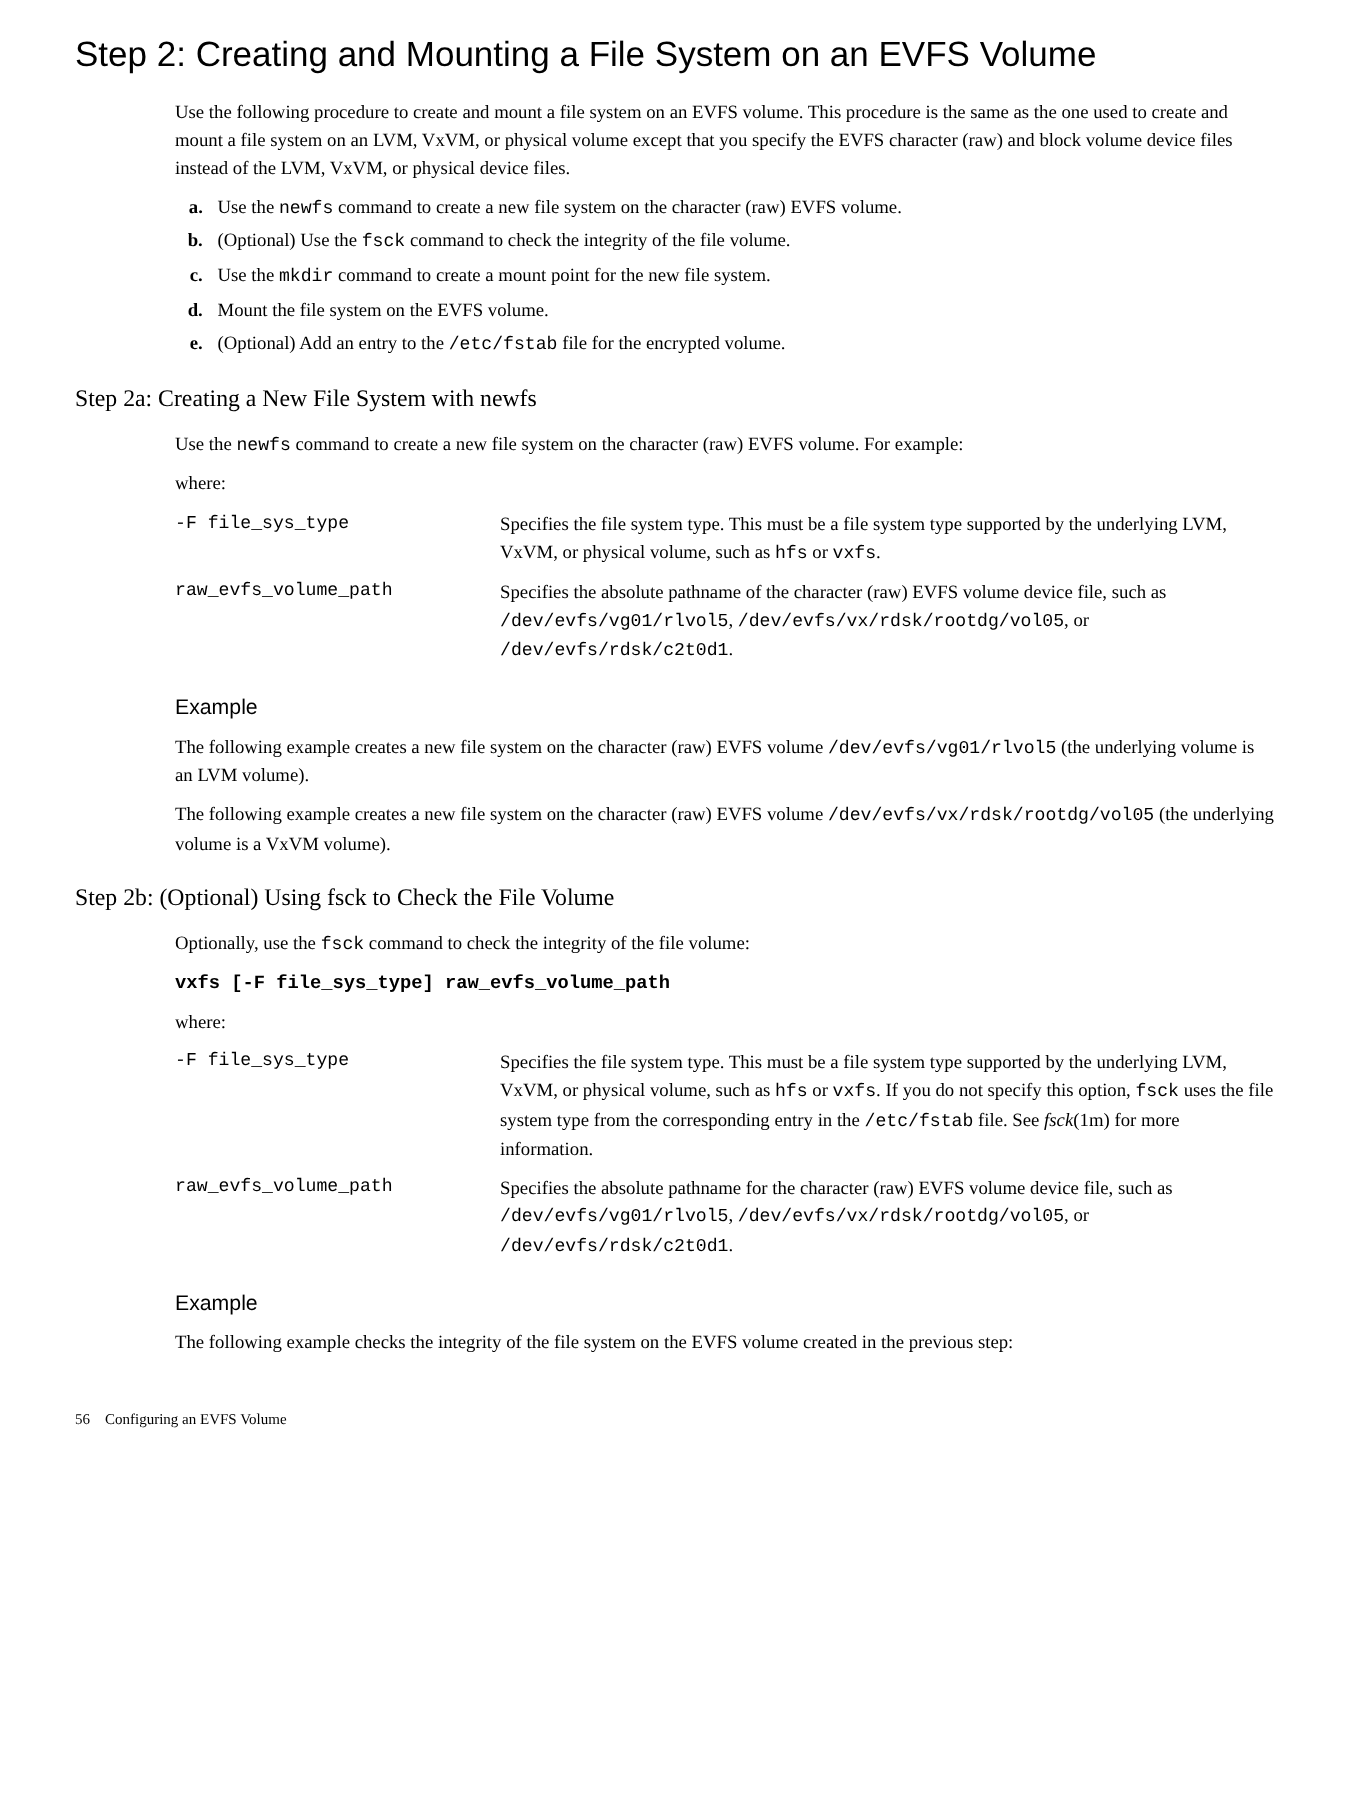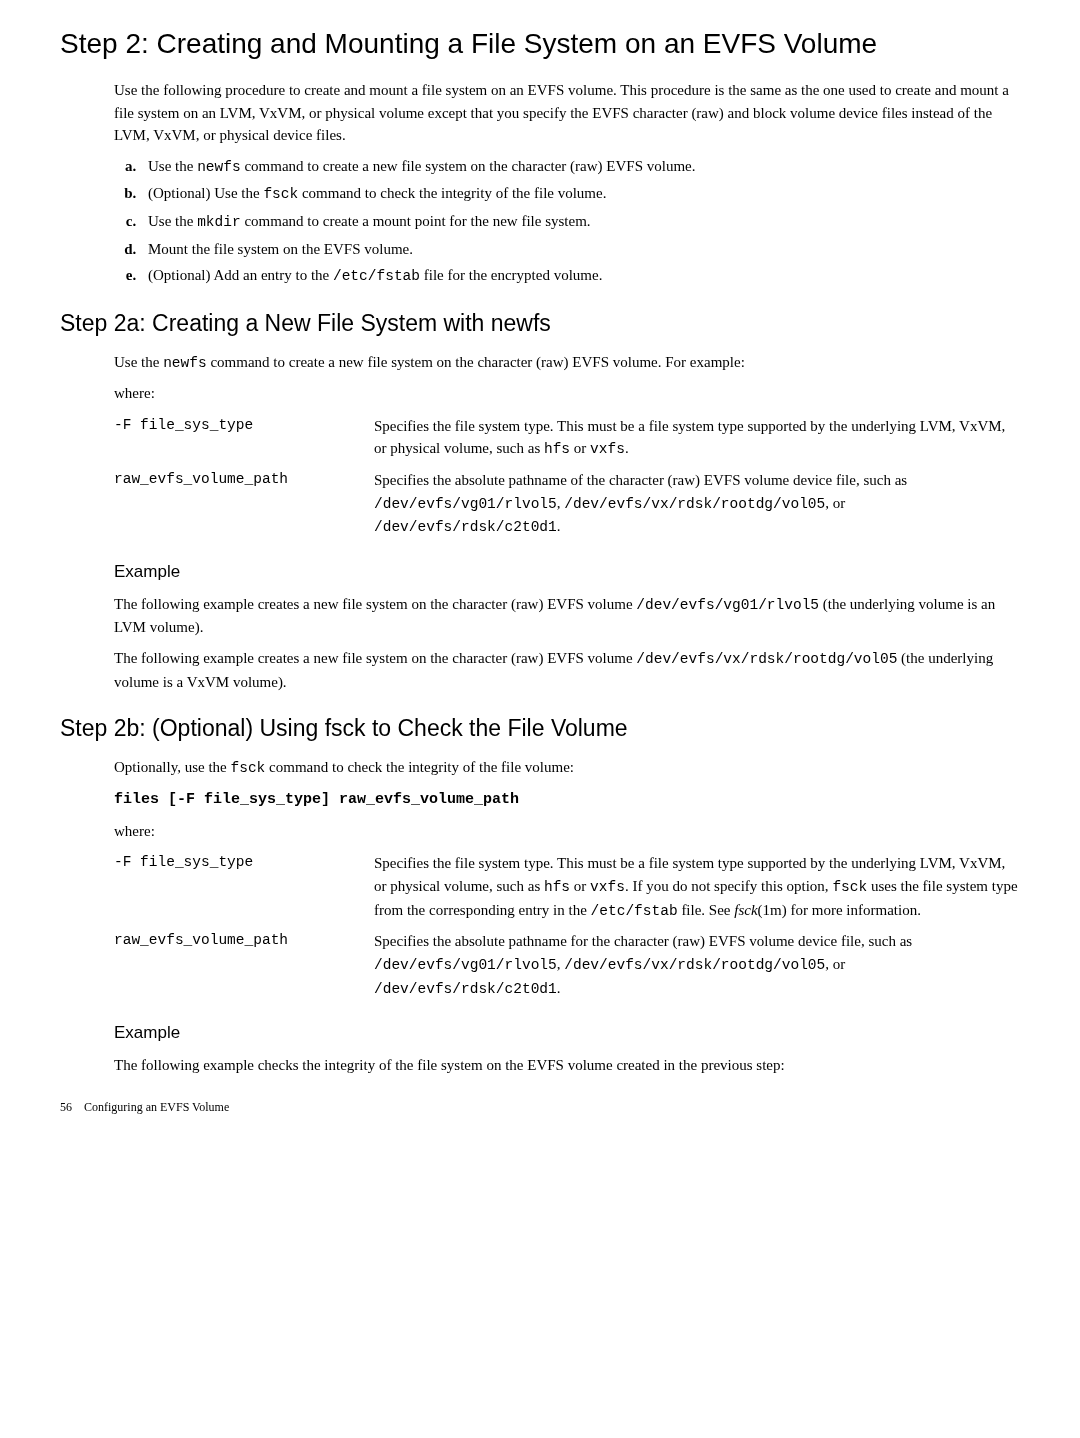--- a/index.html
+++ b/index.html
@@ -12,33 +12,33 @@
       margin: 0;
       padding: 20px 60px 20px 60px;
     }
     h1 {
       font-family: 'Trebuchet MS', Arial, sans-serif;
       font-weight: normal;
       font-size: 28px;
       margin: 3px 0 14px 0;
     }
     h2 {
-      font-family: Liberation Sans, sans-serif;
+      font-family: Liberation Serif, serif;
       font-weight: normal;
-      font-size: 23px;
+      font-size: 19px;
       margin: 18px 0 10px 0;
     }
     h3 {
       font-family: 'Trebuchet MS', Arial, sans-serif;
       font-weight: normal;
       font-size: 17px;
       margin: 14px 0 8px 0;
     }
     .indent {
-      margin-left: 54px;
+      margin-left: 80px;
     }
     p {
       margin: 8px 0;
     }
     ol.lettered {
       list-style-type: lower-alpha;
       margin: 8px 0;
       padding-left: 26px;
     }
     ol.lettered li {
@@ -78,21 +78,21 @@
     .def-desc {
       display: table-cell;
       vertical-align: top;
       padding: 2px 0 6px 0;
     }
     em {
       font-style: italic;
     }
     .footer {
       font-size: 12px;
-      margin-top: 22px;
+      margin-top: 40px;
     }
     .page-num {
       font-size: 12px;
     }
   </style>
 </head>
 <body>
 
 <h1>Step 2: Creating and Mounting a File System on an EVFS Volume</h1>
 
@@ -134,21 +134,21 @@
 
   <p><span>The following example creates a new file system on the character (raw) EVFS volume </span><span class="mono">/dev/evfs/vx/rdsk/rootdg/vol05</span><span> (the underlying volume is a VxVM volume).</span></p>
 
 </div>
 
 <h2>Step 2b: (Optional) Using fsck to Check the File Volume</h2>
 
 <div class="indent">
   <p><span>Optionally, use the </span><span class="mono">fsck</span><span>  command to check the integrity of the file volume:</span></p>
 
-  <p><span class="bold-mono">files [-F file_sys_type] raw_evfs_volume_path</span></p>
+  <p><span class="bold-mono">vxfs [-F file_sys_type] raw_evfs_volume_path</span></p>
 
   <p>where:</p>
 
   <div class="def-table">
     <div class="def-row">
       <div class="def-term">-F file_sys_type</div>
       <div class="def-desc"><span>Specifies the file system type. This must be a file system type supported by the underlying LVM, VxVM, or physical volume, such as </span><span class="mono">hfs</span><span> or </span><span class="mono">vxfs</span><span>. If you do not specify this option, </span><span class="mono">fsck</span><span> uses the file system type from the corresponding entry in the </span><span class="mono">/etc/fstab</span><span> file. See </span><em>fsck</em><span>(1m) for more information.</span></div>
     </div>
     <div class="def-row">
       <div class="def-term">raw_evfs_volume_path</div>

